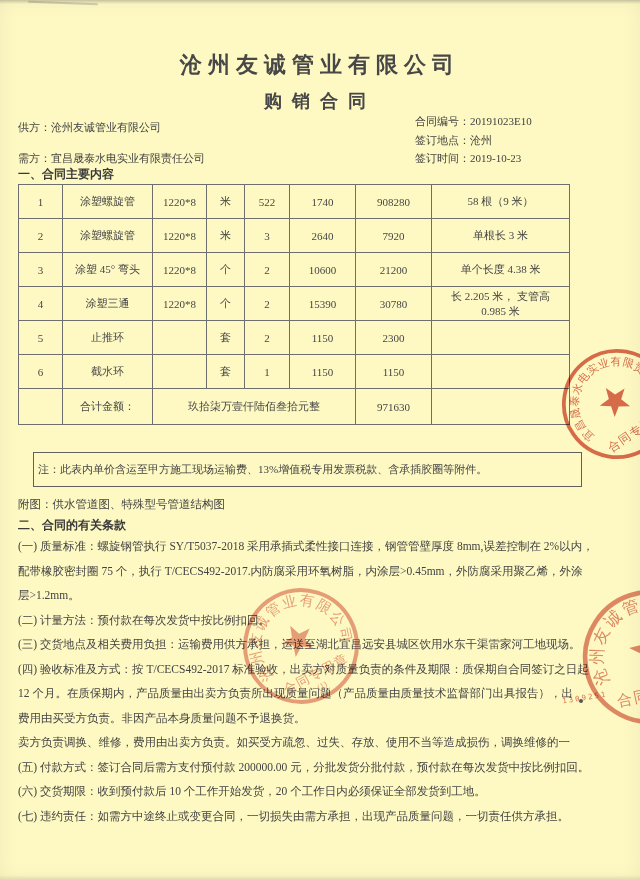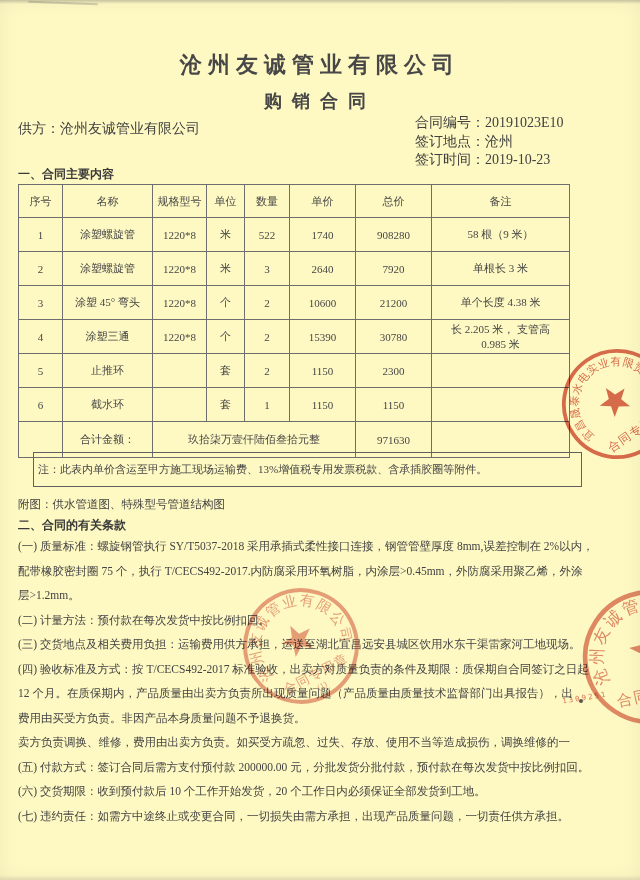--- a/index.html
+++ b/index.html
@@ -13,21 +13,21 @@
   .edge-top{position:absolute;top:0;left:0;right:0;height:4px;
     background:linear-gradient(to bottom,rgba(90,88,84,.30),rgba(90,88,84,0));}
   .edge-bottom{position:absolute;bottom:0;left:0;right:0;height:5px;
     background:linear-gradient(to top,rgba(120,115,108,.18),rgba(120,115,108,0));}
   .streak{position:absolute;top:2px;left:28px;width:70px;height:2px;
     background:rgba(110,108,104,.30);transform:rotate(2deg);border-radius:2px;}
   .title{position:absolute;top:50px;left:0;width:100%;text-align:center;
     font-size:22px;letter-spacing:6px;font-weight:600;color:#474747;}
   .subtitle{position:absolute;top:89px;left:0;width:100%;text-align:center;
     font-size:18px;letter-spacing:10px;font-weight:600;color:#474747;}
-  .line{position:absolute;font-size:14px;white-space:nowrap;}
+  .line{position:absolute;font-size:11px;white-space:nowrap;}
   .p-supplier{top:120px;left:18px;}
   .p-buyer{top:151px;left:18px;}
   .m1{top:114px;left:415px;}
   .m2{top:133px;left:415px;}
   .m3{top:151px;left:415px;}
   .sec-title{position:absolute;left:18px;font-size:12px;font-weight:600;white-space:nowrap;color:#3a3a3a;}
   .sec1{top:166px;}
   .sec2{top:517px;}
   table.items{
     position:absolute;top:184px;left:18px;width:551px;
@@ -71,49 +71,40 @@
 
 <div class="page">
   <div class="edge-top"></div>
   <div class="streak"></div>
   <div class="edge-bottom"></div>
 
   <div class="title">沧州友诚管业有限公司</div>
   <div class="subtitle">购销合同</div>
 
   <div class="line p-supplier"><span>供方：</span><span>沧州友诚管业有限公司</span></div>
+  <div class="line p-buyer"><span>需方：</span><span>宜昌晟泰水电实业有限责任公司</span></div>
 
   <div class="line m1"><span>合同编号：</span><span>20191023E10</span></div>
   <div class="line m2"><span>签订地点：</span><span>沧州</span></div>
   <div class="line m3"><span>签订时间：</span><span>2019-10-23</span></div>
 
   <div class="sec-title sec1">一、合同主要内容</div>
 
   <table class="items">
     <colgroup>
       <col style="width:44px">
         <col style="width:90px">
         <col style="width:54px">
         <col style="width:38px">
       <col style="width:45px">
         <col style="width:66px">
         <col style="width:76px">
         <col style="width:138px">
     </colgroup>
     <tbody>
-        <tr>
-      <th>序号</th>
-      <th>名称</th>
-      <th>规格型号</th>
-      <th>单位</th>
-      <th>数量</th>
-      <th>单价</th>
-      <th>总价</th>
-      <th>备注</th>
-    </tr>
     <tr>
       <td>1</td>
       <td>涂塑螺旋管</td>
       <td>1220*8</td>
       <td>米</td>
       <td>522</td>
       <td>1740</td>
       <td>908280</td>
       <td>58 根（9 米）</td>
     </tr>

